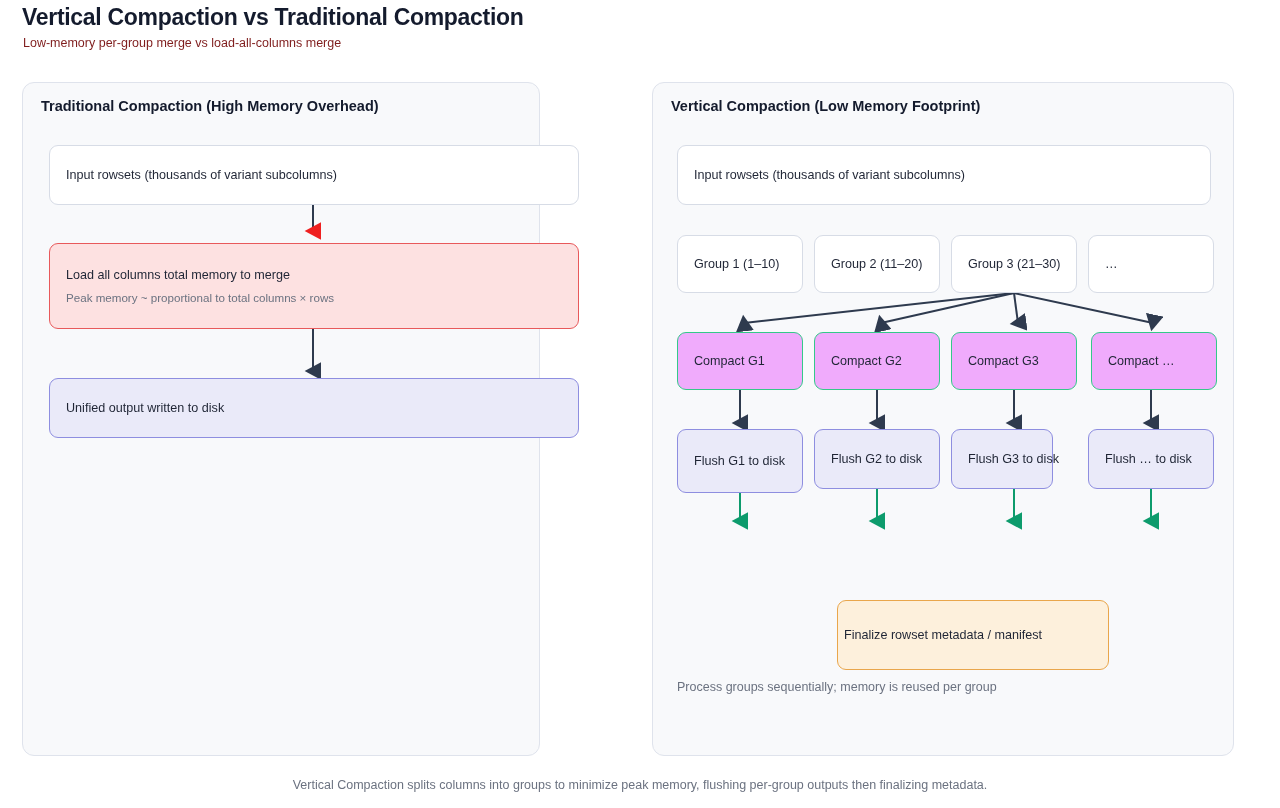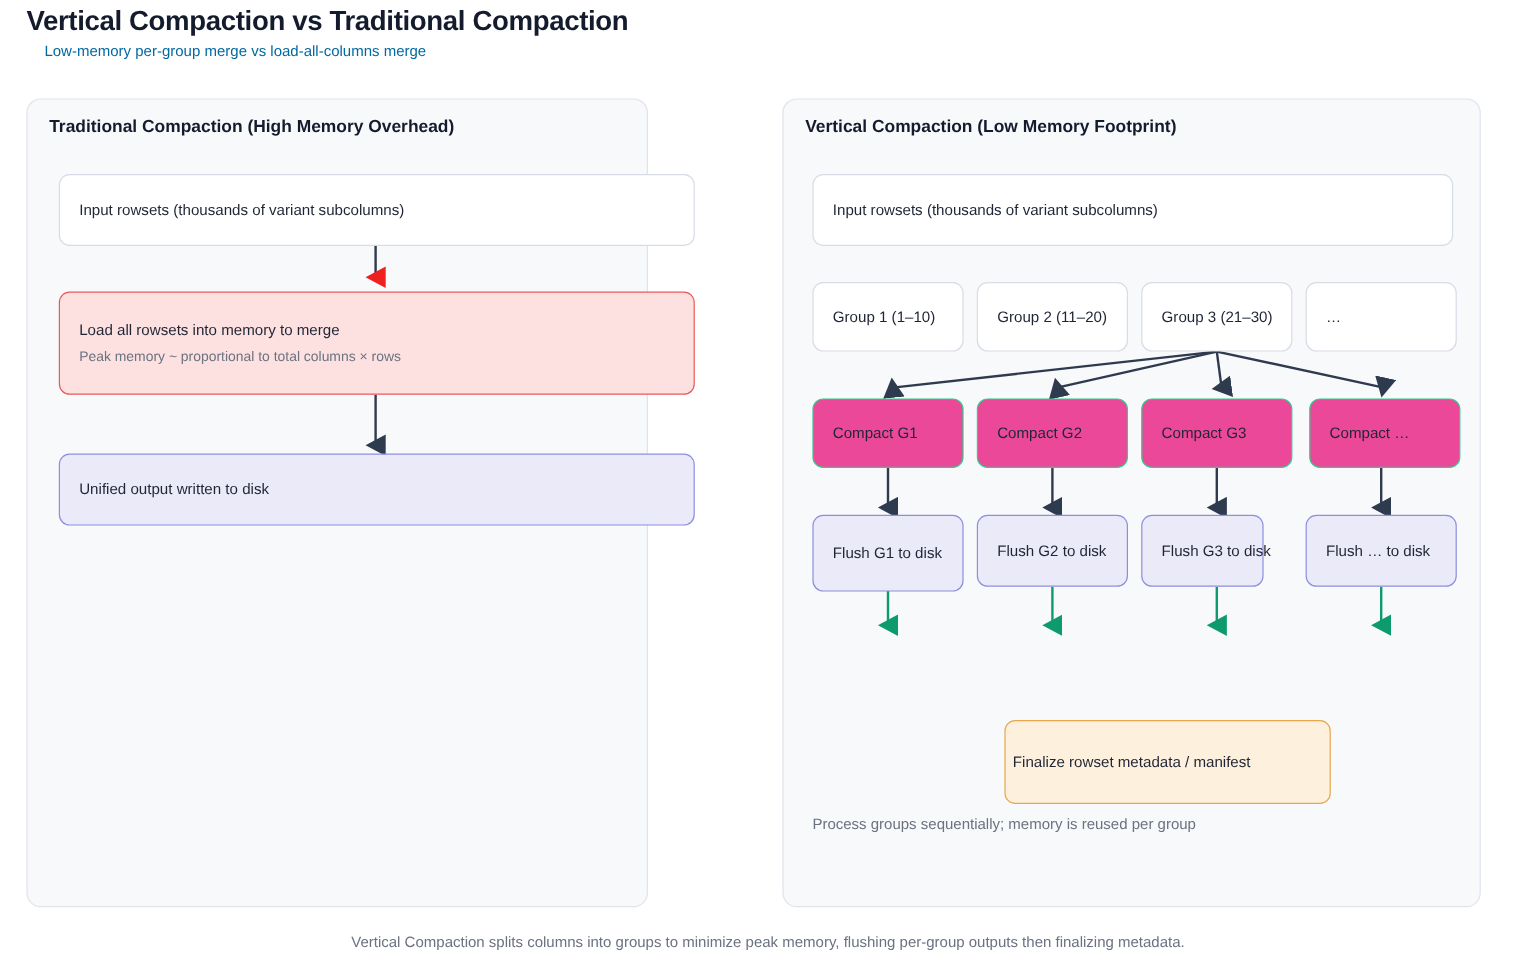--- a/index.html
+++ b/index.html
@@ -22,24 +22,24 @@
     left: 22px;
     top: 4px;
     font-size: 23px;
     font-weight: bold;
     letter-spacing: -0.3px;
     color: #141b2d;
     white-space: nowrap;
   }
   #page-subtitle {
     position: absolute;
-    left: 37px;
+    left: 23px;
     top: 36px;
     font-size: 12.5px;
-    color: #0369a1;
+    color: #7f1d1d;
     white-space: nowrap;
   }
 
   
   .panel {
     position: absolute;
     background: #f8f9fb;
     border: 1px solid #dfe3ec;
     border-radius: 12px;
     box-sizing: border-box;
@@ -77,21 +77,21 @@
     font-size: 11.6px;
     color: #6b7280;
     line-height: 1.3;
     margin-top: 6px;
     white-space: nowrap;
   }
 
   .n-plain  { background: #ffffff; border: 1px solid #d7dce6; }
   .n-danger { background: #fde1e1; border: 1px solid #e8595b; }
   .n-out    { background: #eaeaf9; border: 1px solid #8e8ee0; }
-  .n-green  { background: #ec4899; border: 1px solid #35c88a; }
+  .n-green  { background: #f0abfc; border: 1px solid #35c88a; }
   .n-warn   { background: #fdf0dc; border: 1px solid #e9a64c; }
 
   .caption {
     position: absolute;
     font-size: 12.5px;
     color: #6b7280;
     white-space: nowrap;
   }
 
   
@@ -136,21 +136,21 @@
     </defs>
     <line x1="290" y1="122" x2="290" y2="148" stroke="#2e3a4e" stroke-width="2" marker-end="url(#arrowRed)"></line>
     <line x1="290" y1="246" x2="290" y2="288" stroke="#2e3a4e" stroke-width="2" marker-end="url(#arrowDark1)"></line>
   </svg>
 
   <div class="node n-plain" style="left:26px; top:62px; width:530px; height:60px;">
     <div class="title">Input rowsets (thousands of variant subcolumns)</div>
   </div>
 
   <div class="node n-danger" style="left:26px; top:160px; width:530px; height:86px;">
-    <div class="title">Load all rowsets into memory to merge</div>
+    <div class="title">Load all columns total memory to merge</div>
     <div class="sub">Peak memory ~ proportional to total columns × rows</div>
   </div>
 
   <div class="node n-out" style="left:26px; top:295px; width:530px; height:60px;">
     <div class="title">Unified output written to disk</div>
   </div>
 
 </div>
 
 <div class="panel" id="panel-right">

